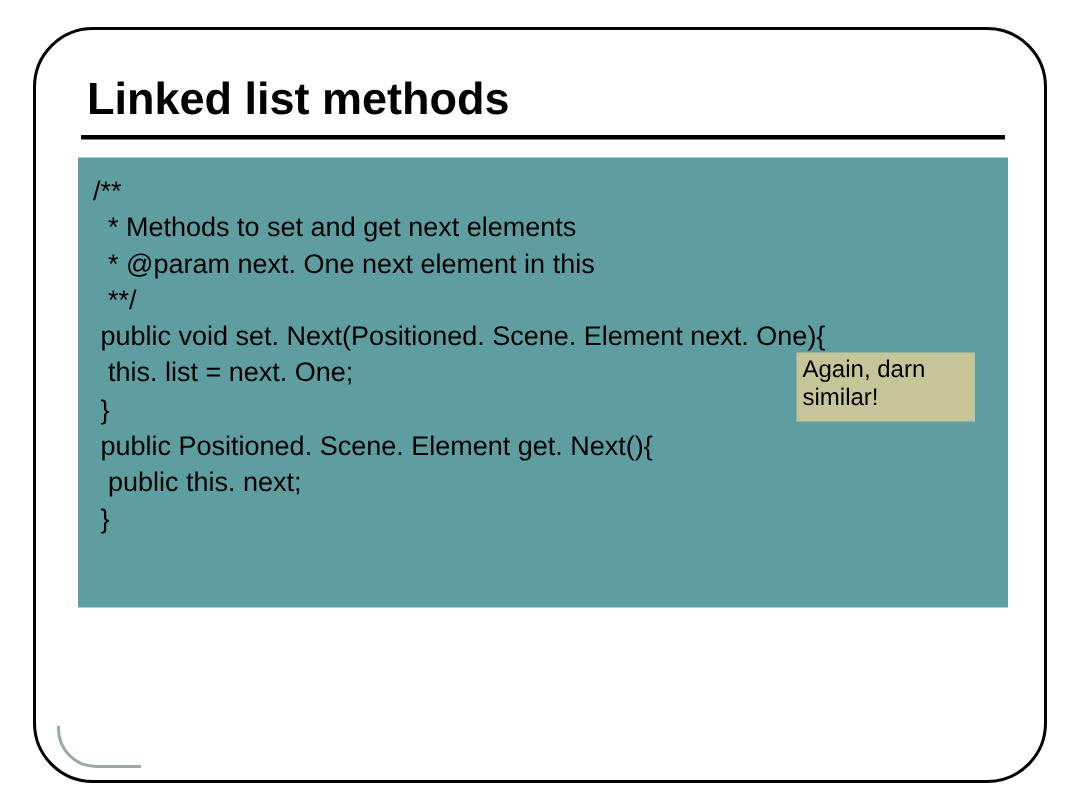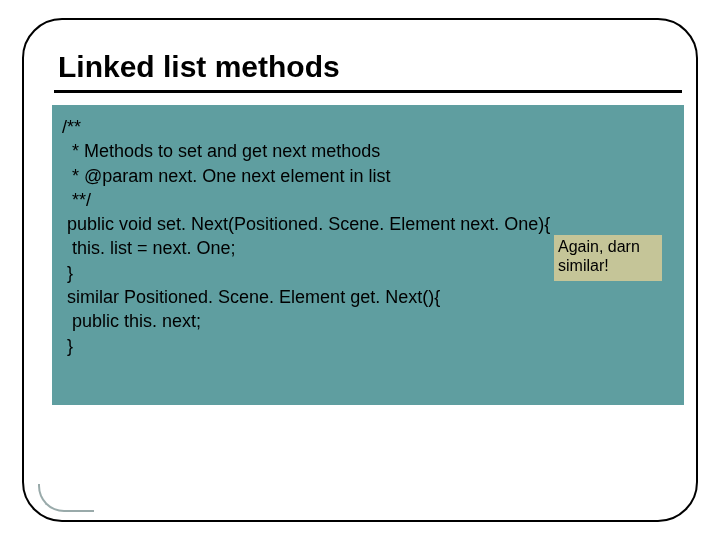--- a/index.html
+++ b/index.html
@@ -12,21 +12,21 @@
     overflow: hidden;
   }
   .slide-frame {
     position: absolute;
     top: 18px;
     left: 22px;
     right: 22px;
     bottom: 18px;
     border: 2px solid #000;
     border-radius: 40px;
-    padding: 30px 12px 18px 28px;
+    padding: 30px 24px 18px 28px;
   }
   .title {
     font-size: 30px;
     font-weight: bold;
     color: #000;
     margin-bottom: 6px;
     margin-left: 6px;
   }
   .title-underline {
     height: 3px;
@@ -42,21 +42,21 @@
     line-height: 1.35;
     color: #000;
     position: relative;
     min-height: 300px;
   }
   .code-line { white-space: pre; font-family: Arial, Helvetica, sans-serif; }
   .note-box {
     position: absolute;
     right: 22px;
     top: 130px;
-    width: 108px;
+    width: 119px;
     background: #c5c598;
     color: #000;
     font-size: 16px;
     line-height: 1.2;
     padding: 2px 4px 6px 4px;
   }
   .corner-accent {
     position: absolute;
     left: 14px;
     bottom: 8px;
@@ -69,28 +69,28 @@
 </style>
 </head>
 <body>
 
 <div class="slide-frame">
   <div class="title">Linked list methods</div>
   <div class="title-underline"></div>
 
   <div class="code-block">
     <div class="code-line">/**</div>
-    <div class="code-line">  * Methods to set and get next methods</div>
-    <div class="code-line">  * @param next. One next element in list</div>
+    <div class="code-line">  * Methods to set and get next elements</div>
+    <div class="code-line">  * @param next. One next element in this</div>
     <div class="code-line">  **/</div>
     <div class="code-line"> public void set. Next(Positioned. Scene. Element next. One){</div>
     <div class="code-line">  this. list = next. One;</div>
     <div class="code-line"> }</div>
     <div class="code-line"></div>
-    <div class="code-line"> similar Positioned. Scene. Element get. Next(){</div>
+    <div class="code-line"> public Positioned. Scene. Element get. Next(){</div>
     <div class="code-line">  public this. next;</div>
     <div class="code-line"> }</div>
 
     <div class="note-box">Again, darn similar!</div>
   </div>
 
   <div class="corner-accent"></div>
 </div>
 
 </body></html>

